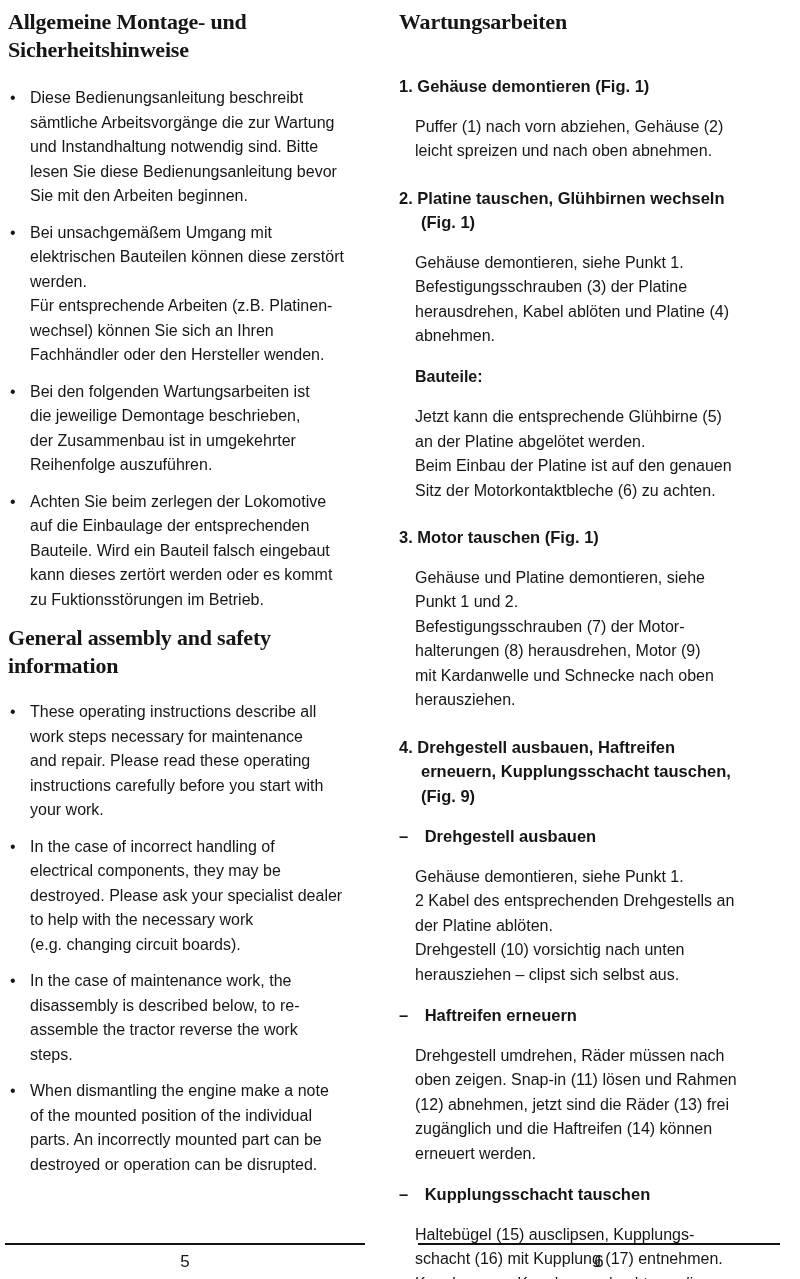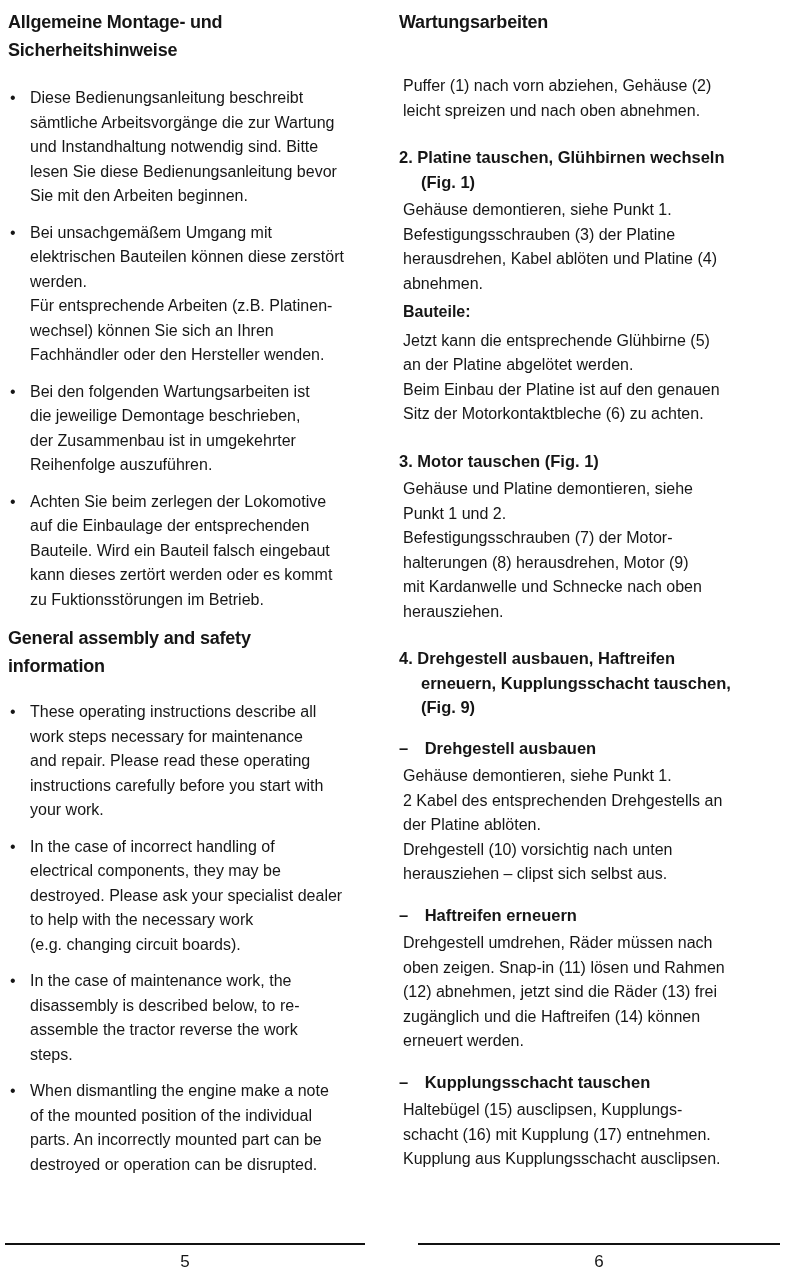--- a/index.html
+++ b/index.html
@@ -12,46 +12,47 @@
     font-family: "Liberation Sans", "DejaVu Sans", sans-serif;
     font-size: 16px;
     line-height: 24.5px;
     overflow: hidden;
   }
   .col { position: absolute; top: 8px; }
   .col-left  { left: 8px;   width: 366px; }
   .col-right { left: 399px; width: 372px; }
 
   h1 {
-    font-size: 18px;
+    font-size: 22px;
     line-height: 28px;
     font-weight: 700;
     letter-spacing: -0.2px;
     margin: 0 0 22px 0;
     white-space: pre-line;
+    font-family: Liberation Serif, serif;
   }
   .col-right h1 { margin-bottom: 38px; }
   .h2nd { margin-bottom: 20px; }
 
   ul.bullets { list-style: none; margin: 0; padding: 0; }
   ul.bullets li { display: flex; margin: 0 0 12px 0; }
   .marker { flex: none; width: 20px; padding-left: 2px; }
   .btext { flex: 1; white-space: pre-line; }
 
   .sec { margin-top: 22px; }
   .sec:first-of-type { margin-top: 0; }
   h2, h3 {
     font-size: 16.5px;
     line-height: 24.5px;
     font-weight: 700;
     margin: 0;
     white-space: pre-line;
   }
   .hang { padding-left: 22px; text-indent: -22px; }
-  p { margin: 4px; white-space: pre-line; }
+  p { margin: 16px; white-space: pre-line; }
   .note-label { font-weight: 700; }
   .dash-item { padding-left: 24px; text-indent: -24px; }
   .subsec { margin-top: 16px; }
 
   .footer { position: absolute; top: 1243px; }
   .footer-left  { left: 5px;   width: 360px; }
   .footer-right { left: 418px; width: 362px; }
   .rule { height: 2px; background: #111111; }
   .pagenum { text-align: center; font-size: 17px; padding-top: 5px; }
 </style>
@@ -133,20 +134,21 @@
 parts. An incorrectly mounted part can be
 destroyed or operation can be disrupted.</span>
       </li>
     </ul>
   </section>
 
   <section class="col col-right">
     <h1>Wartungsarbeiten</h1>
 
     <div class="sec">
+      <h2 class="hang">1. Gehäuse demontieren (Fig. 1)</h2>
       <p>Puffer (1) nach vorn abziehen, Gehäuse (2)
 leicht spreizen und nach oben abnehmen.</p>
     </div>
 
     <div class="sec">
       <h2 class="hang">2. Platine tauschen, Glühbirnen wechseln
 (Fig. 1)</h2>
       <p>Gehäuse demontieren, siehe Punkt 1.
 Befestigungsschrauben (3) der Platine
 herausdrehen, Kabel ablöten und Platine (4)

